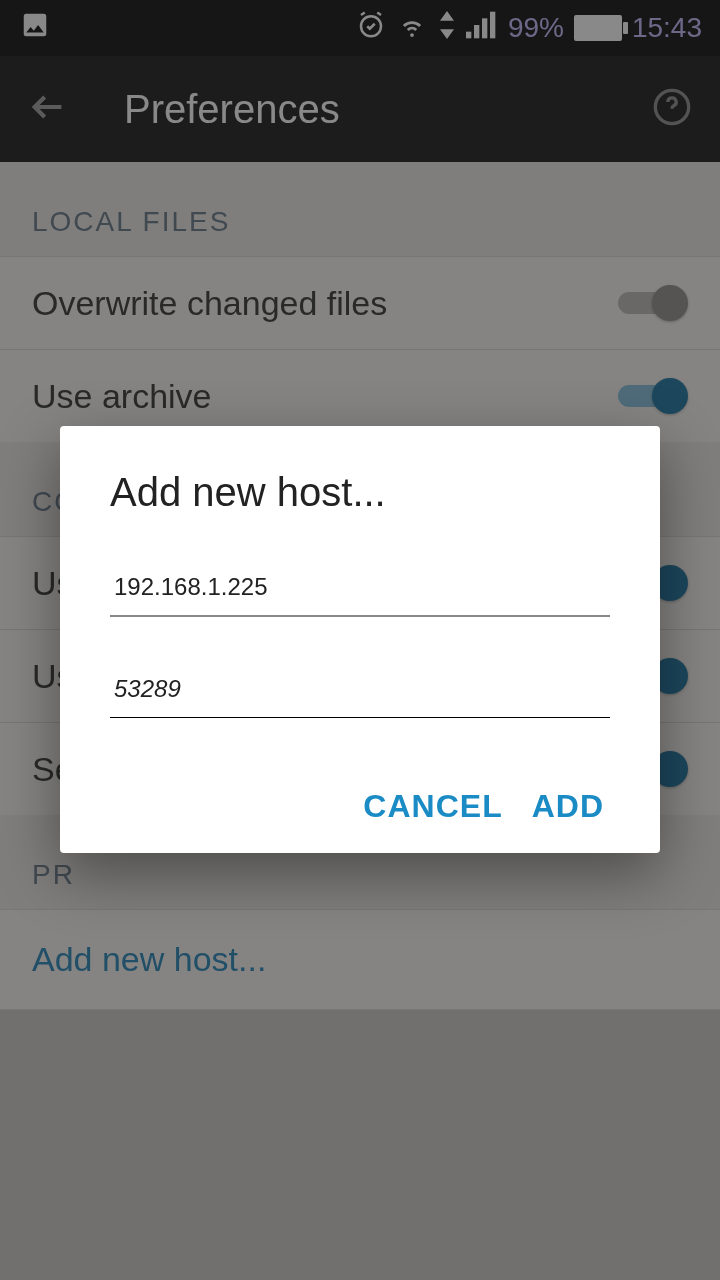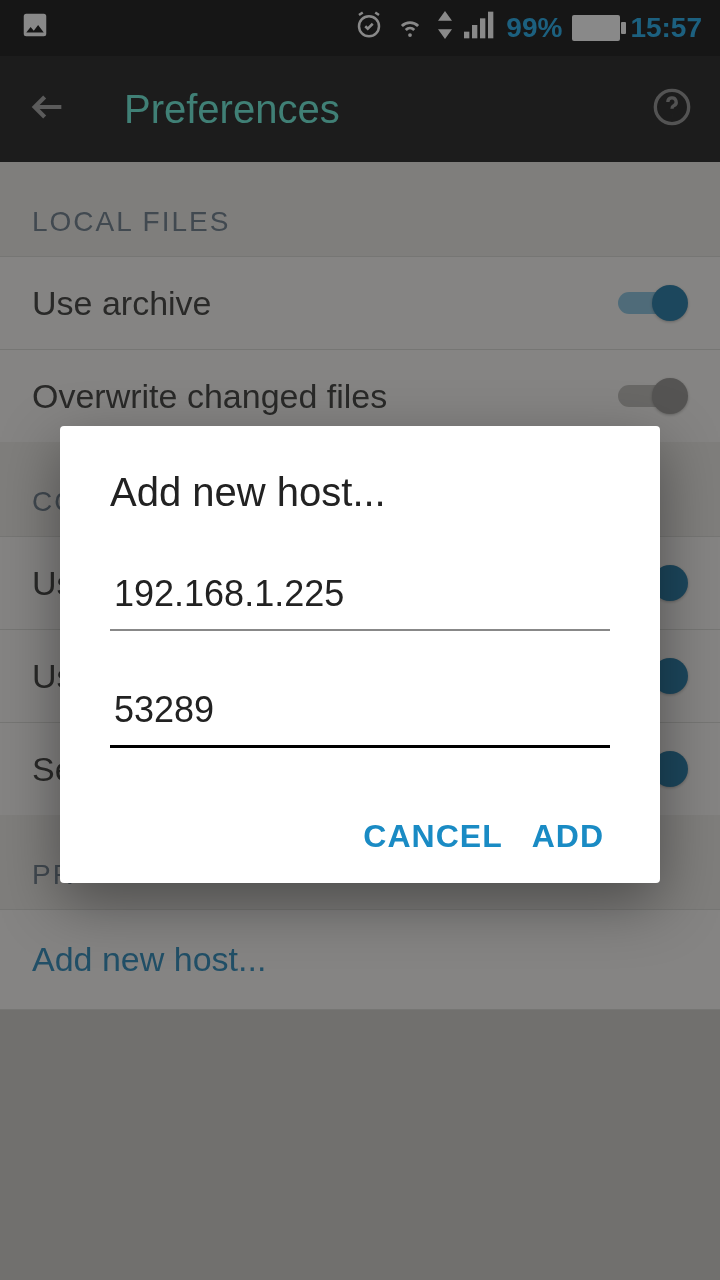--- a/index.html
+++ b/index.html
@@ -1,37 +1,37 @@
 <!DOCTYPE html>
 <html><head>
 <meta charset="utf-8">
 <style>
   * { box-sizing: border-box; margin: 0; padding: 0; }
   html, body { width: 720px; height: 1280px; overflow: hidden; font-family: "Segoe UI", "Helvetica Neue", Arial, sans-serif; }
   body { background: #c9c8c4; position: relative; }
 
   
   .status-bar {
-    height: 56px; background: #000; color: #0ea5e9; display: flex;
+    height: 56px; background: #000; color: #c4b5fd; display: flex;
     align-items: center; justify-content: space-between; padding: 0 18px;
-    font-size: 28px; font-weight: 700;
+    font-size: 28px; font-weight: 400;
   }
   .status-left { display: flex; align-items: center; gap: 10px; }
   .status-right { display: flex; align-items: center; gap: 10px; }
   .status-right svg, .status-left svg { fill: #fff; }
   .battery { width: 48px; height: 26px; background: #fff; position: relative; border-radius: 2px; }
   .battery::after { content: ""; position: absolute; right: -6px; top: 7px; width: 5px; height: 12px; background: #fff; border-radius: 1px; }
 
   
   .app-bar {
     height: 106px; background: #0f0f0f; display: flex; align-items: center;
     padding: 0 28px; gap: 56px;
   }
   .app-bar .back { color: #999; }
-  .app-bar .title { color: #5eead4; font-size: 40px; font-weight: 400; flex: 1; }
+  .app-bar .title { color: #ffffff; font-size: 40px; font-weight: 400; flex: 1; }
   .app-bar .help { color: #888; }
 
   
   .content { background: #e8e6e2; }
   .section-header {
     font-size: 28px; color: #5f7182; letter-spacing: 2px; font-weight: 500;
     padding: 44px 32px 18px; background: #e8e6e2;
   }
   .row {
     background: #f6f4f1; border-top: 1px solid #d6d4d0; border-bottom: 1px solid #d6d4d0;
@@ -56,23 +56,23 @@
   
   .dialog {
     position: absolute; left: 60px; right: 60px; top: 426px;
     background: #fff; border-radius: 4px; box-shadow: 0 20px 60px rgba(0,0,0,.4);
     padding: 44px 50px 28px;
   }
   .dialog-title { font-size: 40px; color: #222; font-weight: 500; margin-bottom: 50px; }
   .field { margin-bottom: 50px; }
   .field input {
     width: 100%; border: none; border-bottom: 2px solid #888; background: transparent;
-    font-size: 36px; color: #222; padding: 8px 4px 14px; outline: none; font-family: inherit;
-  }
-  .field.focused input { border-bottom: 3px solid #000000; }
+    font-size: 24px; color: #222; padding: 8px 4px 14px; outline: none; font-family: inherit;
+  }
+  .field.focused input { border-bottom: 1px solid #000000; font-style: italic; }
   .dialog-actions { display: flex; justify-content: flex-end; gap: 29px; padding-top: 20px; padding-right: 6px; }
   .dialog-actions .btn { font-size: 32px; font-weight: 600; color: #1a8bc4; letter-spacing: 1px; background:none; border:none; cursor:pointer; font-family: inherit;}
 
   
   .filler { background: #c9c8c4; flex:1; }
   .page { display:flex; flex-direction:column; height:1280px; }
 </style>
 </head>
 <body>
 
@@ -106,21 +106,21 @@
       <span>
         <svg width="32" height="28" viewBox="0 0 24 20">
             <rect x="0" y="15" width="4" height="5"></rect>
             <rect x="6" y="10" width="4" height="10"></rect>
             <rect x="12" y="5" width="4" height="15"></rect>
             <rect x="18" y="0" width="4" height="20"></rect>
           </svg>
       </span>
       <span>99%</span>
       <span class="battery"></span>
-      <span>15:57</span>
+      <span>15:43</span>
     </div>
   </div>
 
   <div class="app-bar">
     <span class="back">
       <svg width="40" height="40" viewBox="0 0 24 24" fill="none" stroke="#999" stroke-width="2.5">
           <path d="M20 12H4M10 6l-6 6 6 6"></path>
         </svg>
     </span>
     <span class="title">Preferences</span>
@@ -129,30 +129,30 @@
           <circle cx="12" cy="12" r="10"></circle>
           <path d="M9.5 9a2.5 2.5 0 1 1 3.5 2.3c-.8.4-1 1-1 1.7M12 17h.01"></path>
         </svg>
     </span>
   </div>
 
   <div class="content">
     <div class="section-header">LOCAL FILES</div>
 
     <div class="row">
-      <span class="label">Use archive</span>
-      <span class="switch on">
-          <span class="track"></span>
-          <span class="thumb"></span>
-        </span>
-    </div>
-
-    <div class="row">
       <span class="label">Overwrite changed files</span>
       <span class="switch off">
+          <span class="track"></span>
+          <span class="thumb"></span>
+        </span>
+    </div>
+
+    <div class="row">
+      <span class="label">Use archive</span>
+      <span class="switch on">
           <span class="track"></span>
           <span class="thumb"></span>
         </span>
     </div>
 
     <div class="section-header">CO</div>
 
     <div class="row">
       <span class="label">Us</span>
       <span class="switch on">

